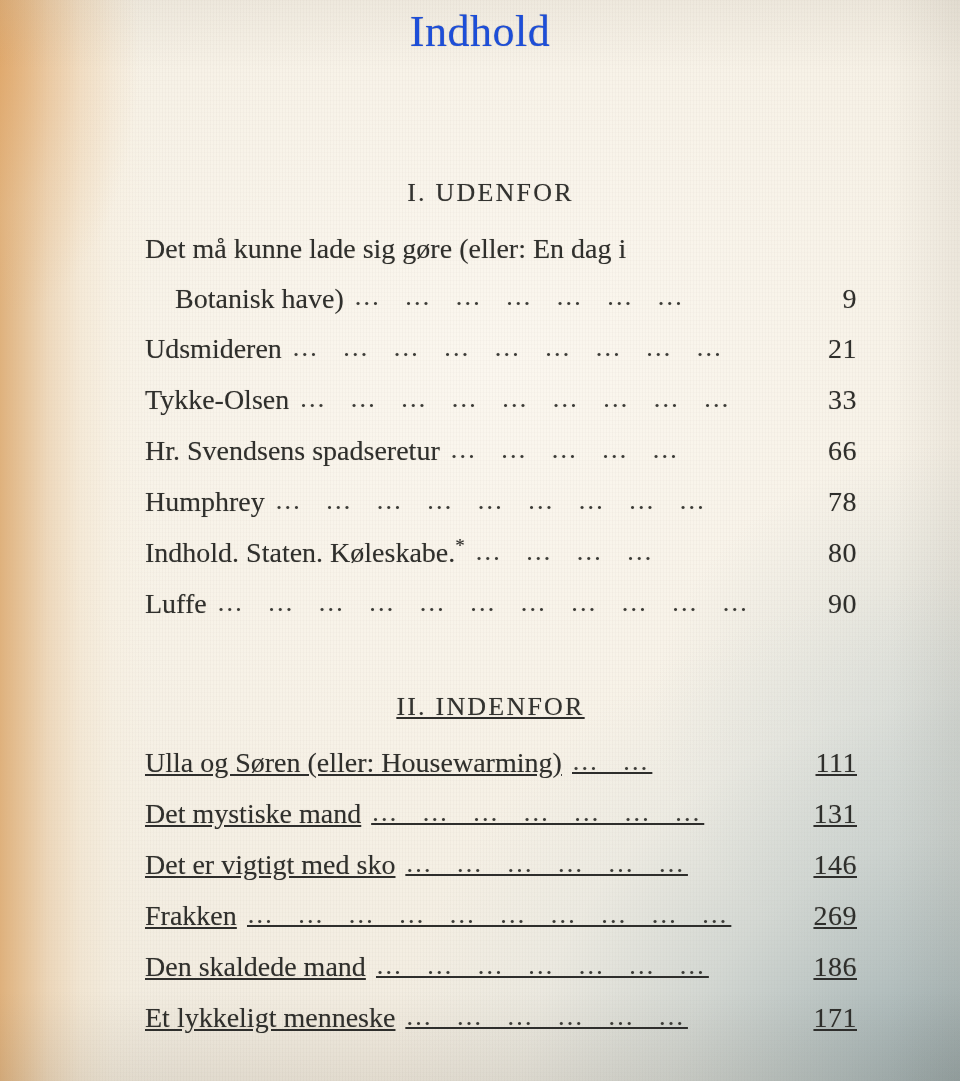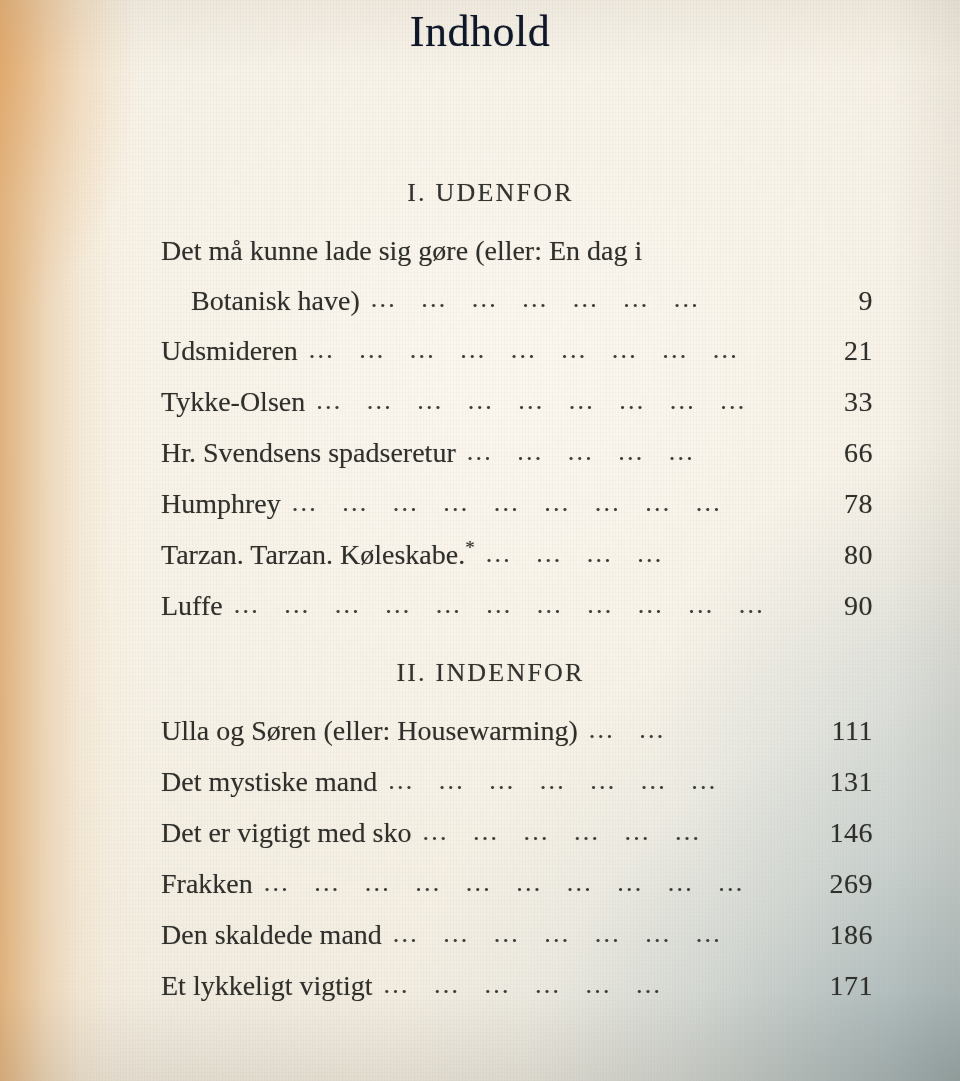--- a/index.html
+++ b/index.html
@@ -88,42 +88,42 @@
 
   .doc-title {
     position: absolute;
     top: 4px;
     left: 0;
     width: 960px;
     text-align: center;
     font-size: 44px;
     line-height: 56px;
     letter-spacing: 0.5px;
-    color: #0f172a;
+    color: #1d4ed8;
     text-shadow: 0 0 1.1px rgba(70,65,58,0.45);
   }
 
   .section {
     position: absolute;
     left: 0;
     width: 960px;
   }
   .section-heading {
     text-align: center;
     font-size: 26px;
     line-height: 34px;
     letter-spacing: 2.2px;
     color: #32322f;
     text-shadow: 0 0 1px rgba(70,65,58,0.4);
     margin-bottom: 14px;
     padding-left: 21px;
   }
 
   .toc-list {
-    margin: 16px;
+    margin: 0;
     padding: 0;
     list-style: none;
   }
   .toc-row {
     position: relative;
     display: flex;
     align-items: baseline;
     width: 712px;
     margin: 0 auto 0 145px;
     font-size: 28px;
@@ -216,35 +216,35 @@
           <span class="toc-page">66</span>
         </li>
 
         <li class="toc-row">
           <span class="toc-label">Humphrey</span>
           <span class="toc-leader">… … … … … … … … …</span>
           <span class="toc-page">78</span>
         </li>
 
         <li class="toc-row">
-          <span class="toc-label"><span>Tarzan. Tarzan. Køleskabe.</span><span class="footnote-star">*</span></span>
+          <span class="toc-label"><span>Indhold. Staten. Køleskabe.</span><span class="footnote-star">*</span></span>
           <span class="toc-leader">… … … …</span>
           <span class="toc-page">80</span>
         </li>
 
         <li class="toc-row">
           <span class="toc-label">Luffe</span>
           <span class="toc-leader">… … … … … … … … … … …</span>
           <span class="toc-page">90</span>
         </li>
 
       </ul>
     </div>
 
-    <div class="section" style="top:656px;">
+    <div class="section" style="top:690px;text-decoration:underline;">
       <div class="section-heading">II. INDENFOR</div>
       <ul class="toc-list">
 
         <li class="toc-row">
           <span class="toc-label">Ulla og Søren (eller: Housewarming)</span>
           <span class="toc-leader">… …</span>
           <span class="toc-page">111</span>
         </li>
 
         <li class="toc-row">
@@ -265,21 +265,21 @@
           <span class="toc-page">269</span>
         </li>
 
         <li class="toc-row">
           <span class="toc-label">Den skaldede mand</span>
           <span class="toc-leader">… … … … … … …</span>
           <span class="toc-page">186</span>
         </li>
 
         <li class="toc-row">
-          <span class="toc-label">Et lykkeligt vigtigt</span>
+          <span class="toc-label">Et lykkeligt menneske</span>
           <span class="toc-leader">… … … … … …</span>
           <span class="toc-page">171</span>
         </li>
 
       </ul>
     </div>
 
   </div>
 </div>
 

